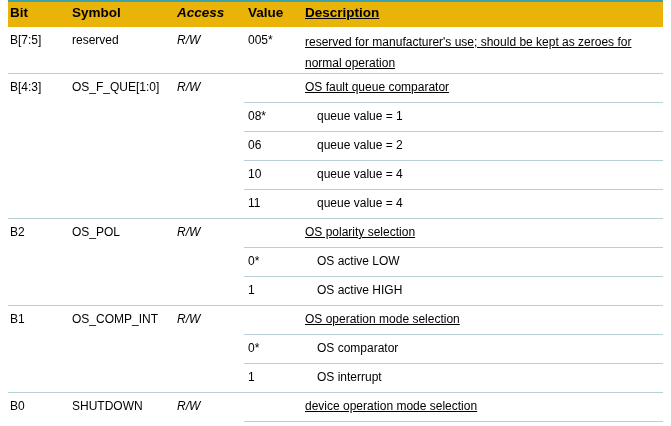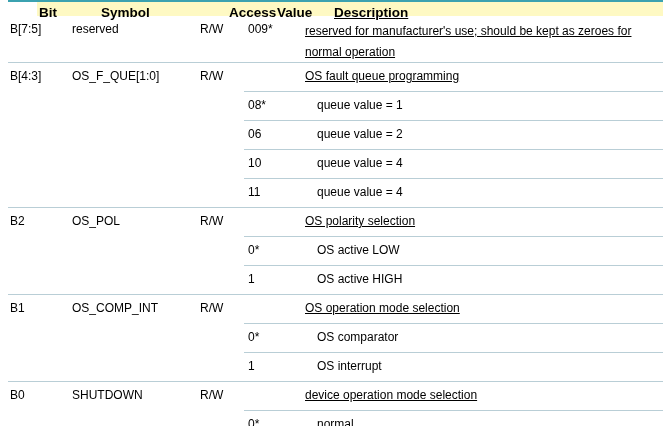--- a/index.html
+++ b/index.html
@@ -23,24 +23,23 @@
   }
 
   
   .top-rule {
     height: 2px;
     background: #3ba2b0;
     width: 655px;
   }
 
   .hdr-band {
-    background: #fef9c3;
-    height: 14px;
+    background: #eab308;
+    height: 25px;
     position: relative;
-    margin-left: 29px;
   }
 
   .row {
     position: relative;
     min-height: 28px;
   }
 
   
   .rule-full {
     height: 1px;
@@ -70,21 +69,21 @@
 
   .hdr .c {
     font-weight: bold;
     font-size: 13.5px;
     top: 3px;
   }
 
   
   .col-bit    { left: 2px; }
   .col-sym    { left: 64px; }
-  .col-acc    { left: 192px; }
+  .col-acc    { left: 169px; font-style: italic; }
   .col-val    { left: 240px; }
   .col-desc   { left: 297px; text-decoration: underline; }
   .col-desc-sub { left: 309px; }
 
   .body .c { top: 5px; }
 
   .r-tall { min-height: 46px; }
 
   .desc-2line { width: 352px; line-height: 21px; }
 </style>
@@ -103,33 +102,33 @@
       <span class="c col-val">Value</span>
       <span class="c col-desc">Description</span>
     </div>
   </div>
 
   <div class="row body r-tall">
     <div class="cells">
       <span class="c col-bit">B[7:5]</span>
       <span class="c col-sym">reserved</span>
       <span class="c col-acc">R/W</span>
-      <span class="c col-val">009*</span>
+      <span class="c col-val">005*</span>
       <span class="c col-desc c-wrap desc-2line">reserved for manufacturer's use; should be kept as zeroes for normal operation</span>
     </div>
   </div>
 
   <div class="rule-full"></div>
   <div class="row body">
     <div class="cells">
       <span class="c col-bit">B[4:3]</span>
       <span class="c col-sym">OS_F_QUE[1:0]</span>
       <span class="c col-acc">R/W</span>
       <span class="c col-val"></span>
-      <span class="c col-desc">OS fault queue programming</span>
+      <span class="c col-desc">OS fault queue comparator</span>
     </div>
   </div>
 
   <div class="rule-part"></div>
   <div class="row body">
     <div class="cells">
       <span class="c col-val">08*</span>
       <span class="c col-desc-sub">queue value = 1</span>
     </div>
   </div>

